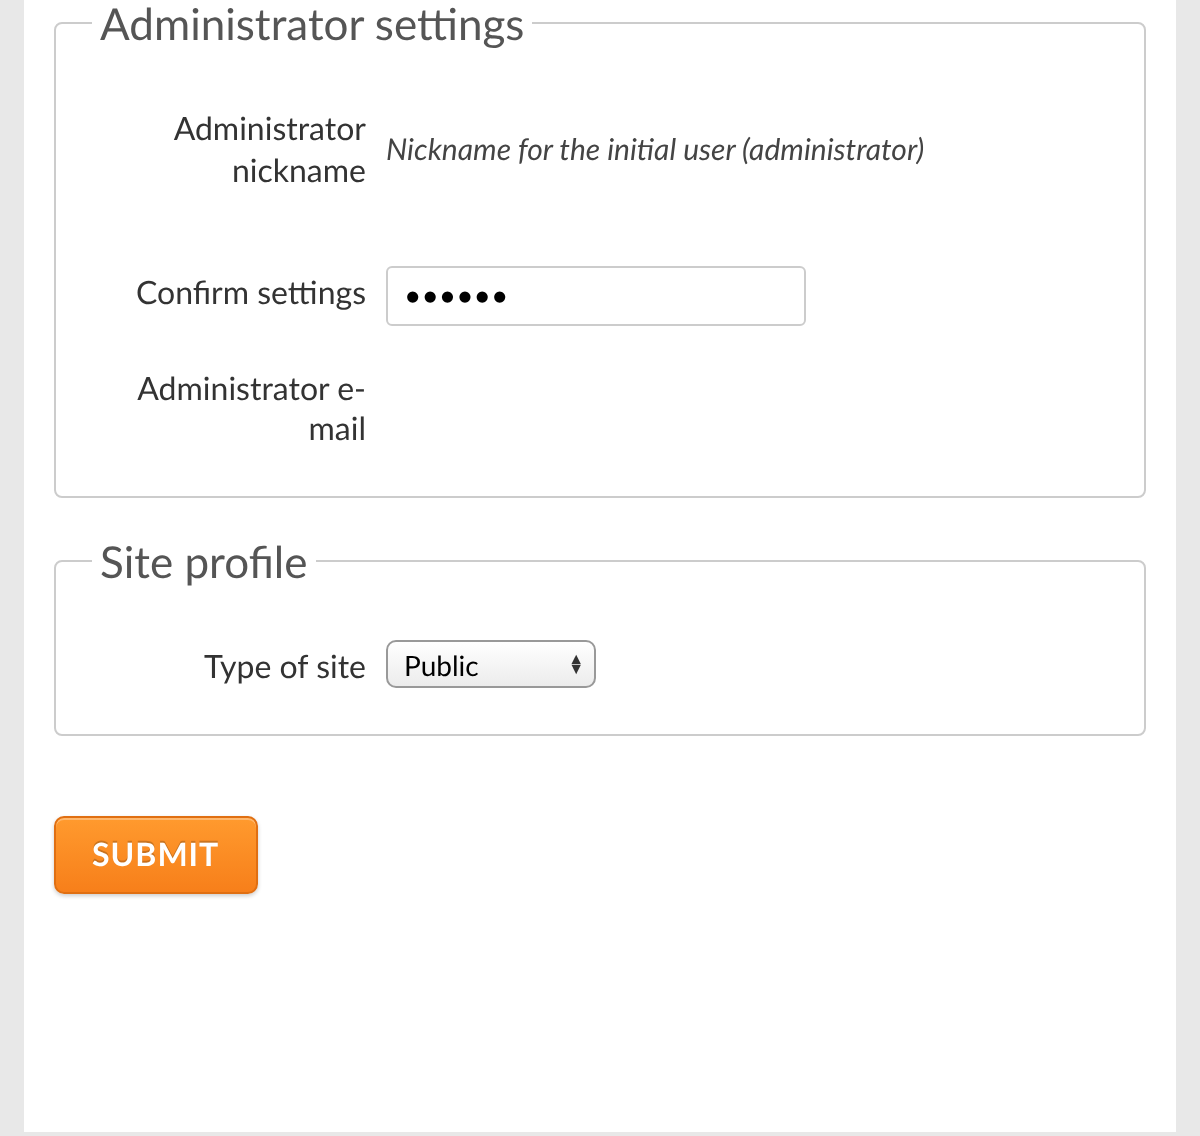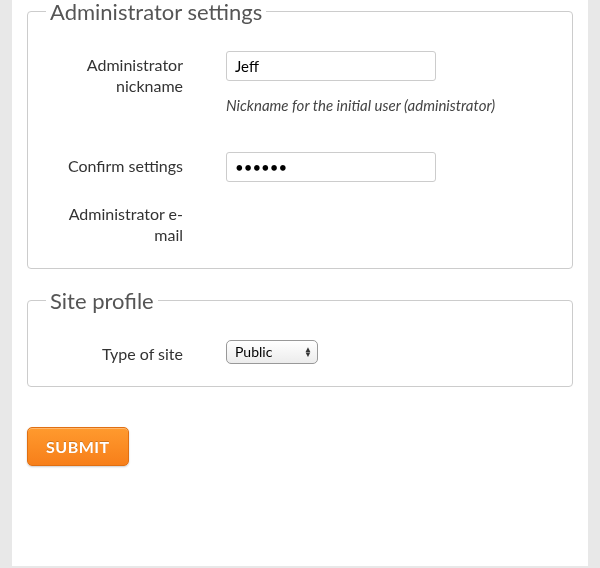--- a/index.html
+++ b/index.html
@@ -31,21 +31,20 @@
   legend {
     font-size: 22px;
     color: #555;
     padding: 0 4px;
     font-weight: 400;
   }
   .form-row {
     display: flex;
     align-items: flex-start;
     margin-top: 18px;
-    gap: 33px;
   }
   .form-label {
     width: 147px;
     text-align: right;
     padding-right: 10px;
     font-size: 16px;
     color: #333;
     padding-top: 4px;
     line-height: 1.3;
   }
@@ -75,21 +74,21 @@
     margin-top: 14px;
     line-height: 1.4;
   }
   .select-wrap {
     position: relative;
     display: inline-block;
   }
   select {
     appearance: none;
     -webkit-appearance: none;
-    width: 92px;
+    width: 105px;
     height: 24px;
     border: 1px solid #999;
     border-radius: 5px;
     background: linear-gradient(#ffffff, #ececec);
     padding: 1px 24px 1px 8px;
     font-size: 14px;
     font-family: inherit;
   }
   .select-arrows {
     position: absolute;
@@ -128,21 +127,20 @@
 <body>
 
 <div class="page">
 
   <fieldset class="first">
     <legend>Administrator settings</legend>
 
     <div class="form-row">
       <div class="form-label">Administrator nickname</div>
       <div class="form-field">
-        <input type="text" value="Jeff" style="">
         <div class="help-text">Nickname for the initial user (administrator)</div>
       </div>
     </div>
 
     <div class="form-row">
     </div>
 
     <div class="form-row">
       <div class="form-label">Confirm settings</div>
       <div class="form-field">

